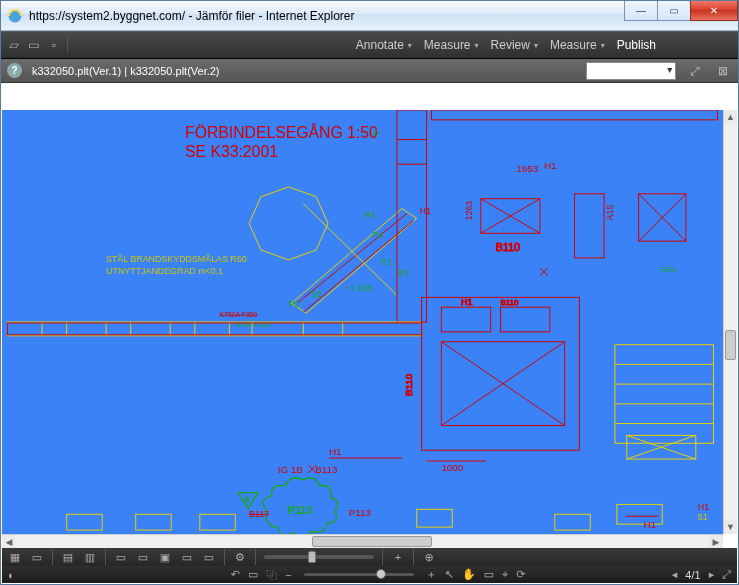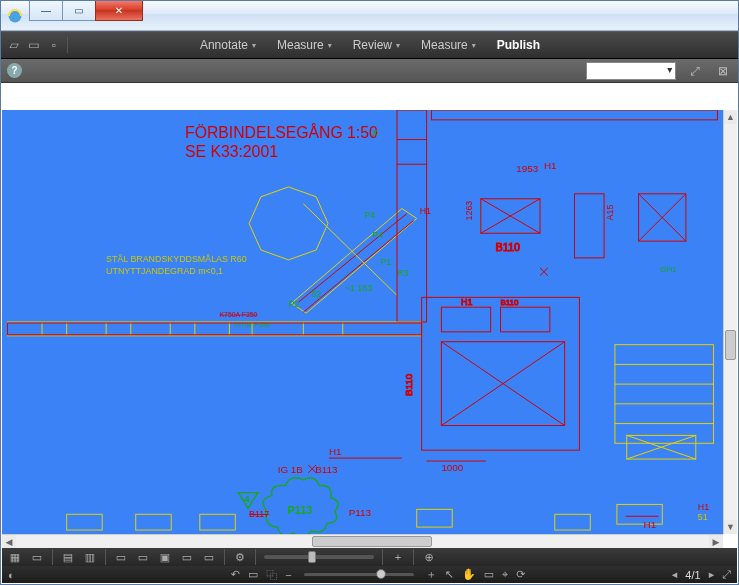--- a/index.html
+++ b/index.html
@@ -14,21 +14,21 @@
   .titlebar .title { color:#000; flex:1; white-space:nowrap; overflow:hidden; text-overflow:ellipsis; }
   .winbtns { display:flex; height:100%; }
   .winbtn { width:34px; height:20px; margin-top:0; border:1px solid #7a95b5; border-top:none; background:linear-gradient(#eef5fd,#d6e6f6); display:flex; align-items:center; justify-content:center; font-size:10px; color:#2b4560; }
   .winbtn.close { width:48px; background:linear-gradient(#f17a6b,#d9402c 45%,#c52f1c 46%,#e9725f); color:#fff; border-color:#9a2c1d; }
   .winbtn + .winbtn { margin-left:-1px; }
   
   
   .toolbar-dark { background:linear-gradient(#4a4a4a,#2f2f2f); color:#ccc; display:flex; align-items:center; height:26px; padding:0 6px; gap:10px; border-top:1px solid #5b5b5b; border-bottom:1px solid #000; }
   .toolbar-dark.menu { height:28px; }
   .tbtn { color:#ccc; padding:3px 6px; font-size:12px; display:flex; align-items:center; gap:4px; }
-  .tbtn.pub { color:#fff; font-weight:bold; }
+  .tbtn.pub { color:#fff; font-weight:normal; }
   .tbtn .caret { font-size:8px; color:#aaa; }
   .tb-icons-left { display:flex; gap:6px; align-items:center; }
   .tb-icon { width:14px; height:14px; color:#bbb; display:flex; align-items:center; justify-content:center; font-size:12px; }
   .sep { width:1px; height:16px; background:#555; }
   
   
   .tabbar { background:linear-gradient(#6b6b6b,#555); height:24px; display:flex; align-items:center; padding:0 6px; gap:10px; color:#fff; border-bottom:1px solid #333; font-size:11px; }
   .tabbar .help { width:15px; height:15px; border-radius:50%; background:#8aa; color:#fff; display:flex; align-items:center; justify-content:center; font-size:10px; font-weight:bold; }
   .tabbar .combo { margin-left:auto; width:90px; height:18px; background:#fff; border:1px solid #888; position:relative; }
   .tabbar .combo::after { content:"▾"; position:absolute; right:3px; top:1px; color:#333; font-size:10px; }
@@ -75,20 +75,23 @@
 <body>
 
 <div class="window">
 
   <div class="titlebar">
     <span class="favicon">
       <svg viewBox="0 0 16 16">
           <circle cx="8" cy="8" r="6.5" fill="#4aa3df"></circle>
           <path d="M2 8 A6 6 0 0 1 14 8" fill="none" stroke="#ffdb4d" stroke-width="2"></path>
         </svg>
+    </span>
+    <span class="title">
+      <span>https://system2.byggnet.com/</span><span> - </span><span>Jämför filer</span><span> - </span><span>Internet Explorer</span>
     </span>
     <div class="winbtns">
       <div class="winbtn">
           <span>—</span>
         </div>
       <div class="winbtn">
           <span>▭</span>
         </div>
       <div class="winbtn close">
           <span>✕</span>
@@ -96,21 +99,21 @@
     </div>
   </div>
 
   <div class="toolbar-dark menu">
     <div class="tb-icons-left">
       <span class="tb-icon">▱</span>
       <span class="tb-icon">▭</span>
       <span class="tb-icon">▫</span>
       <span class="sep"></span>
     </div>
-    <div style="flex:1;display:flex;justify-content:center;gap:9px;">
+    <div style="flex:1;display:flex;justify-content:flex-end;gap:0;">
       <span class="tbtn">
           <span>Annotate</span>
           <span class="caret">▾</span>
         </span>
       <span class="tbtn">
           <span>Measure</span>
           <span class="caret">▾</span>
         </span>
       <span class="tbtn">
           <span>Review</span>
@@ -122,20 +125,21 @@
         </span>
       <span class="tbtn pub">
           <span>Publish</span>
         </span>
     </div>
     <div style="width:60px"></div>
   </div>
 
   <div class="tabbar">
     <span class="help">?</span>
+    <span>k332050.plt(Ver.1) | k332050.plt(Ver.2)</span>
     <div class="combo"></div>
     <span class="xico">⤢</span>
     <span class="xico">⊠</span>
   </div>
 
   <div class="viewport">
     <svg viewBox="0 0 720 430">
 
       <text class="dwg-red-t" x="180" y="28" font-size="16">FÖRBINDELSEGÅNG 1:50</text>
       <text class="dwg-red-t" x="180" y="48" font-size="16">SE K33:2001</text>

